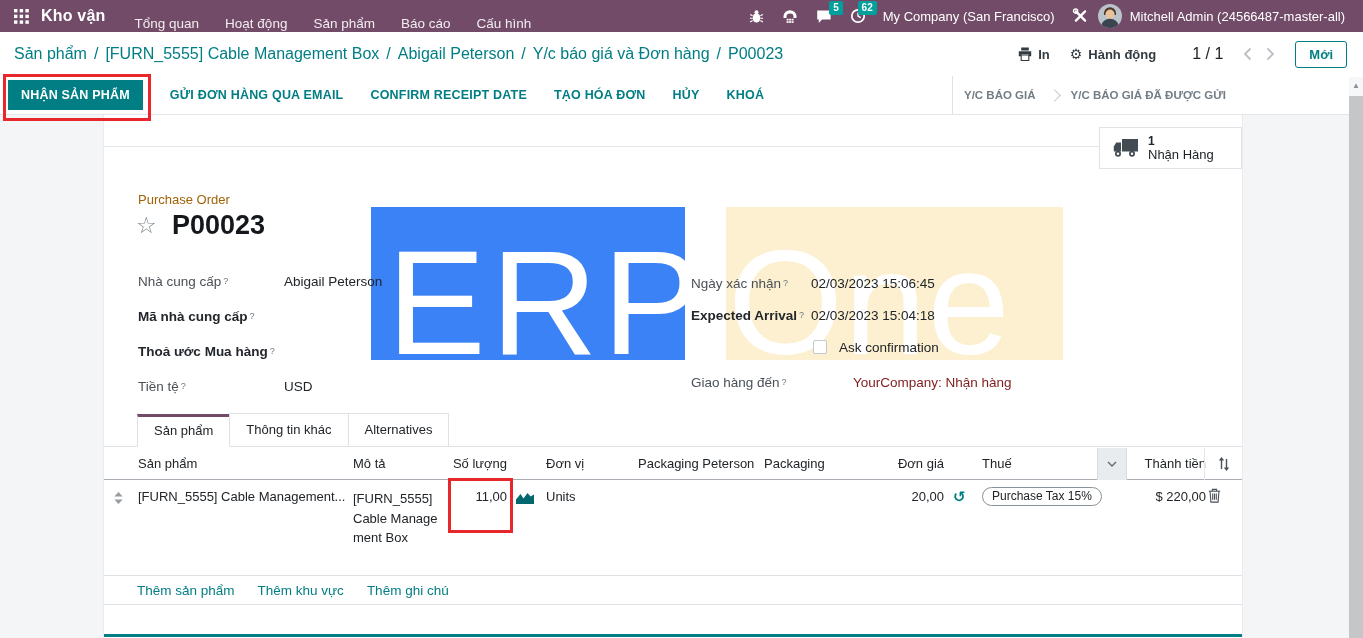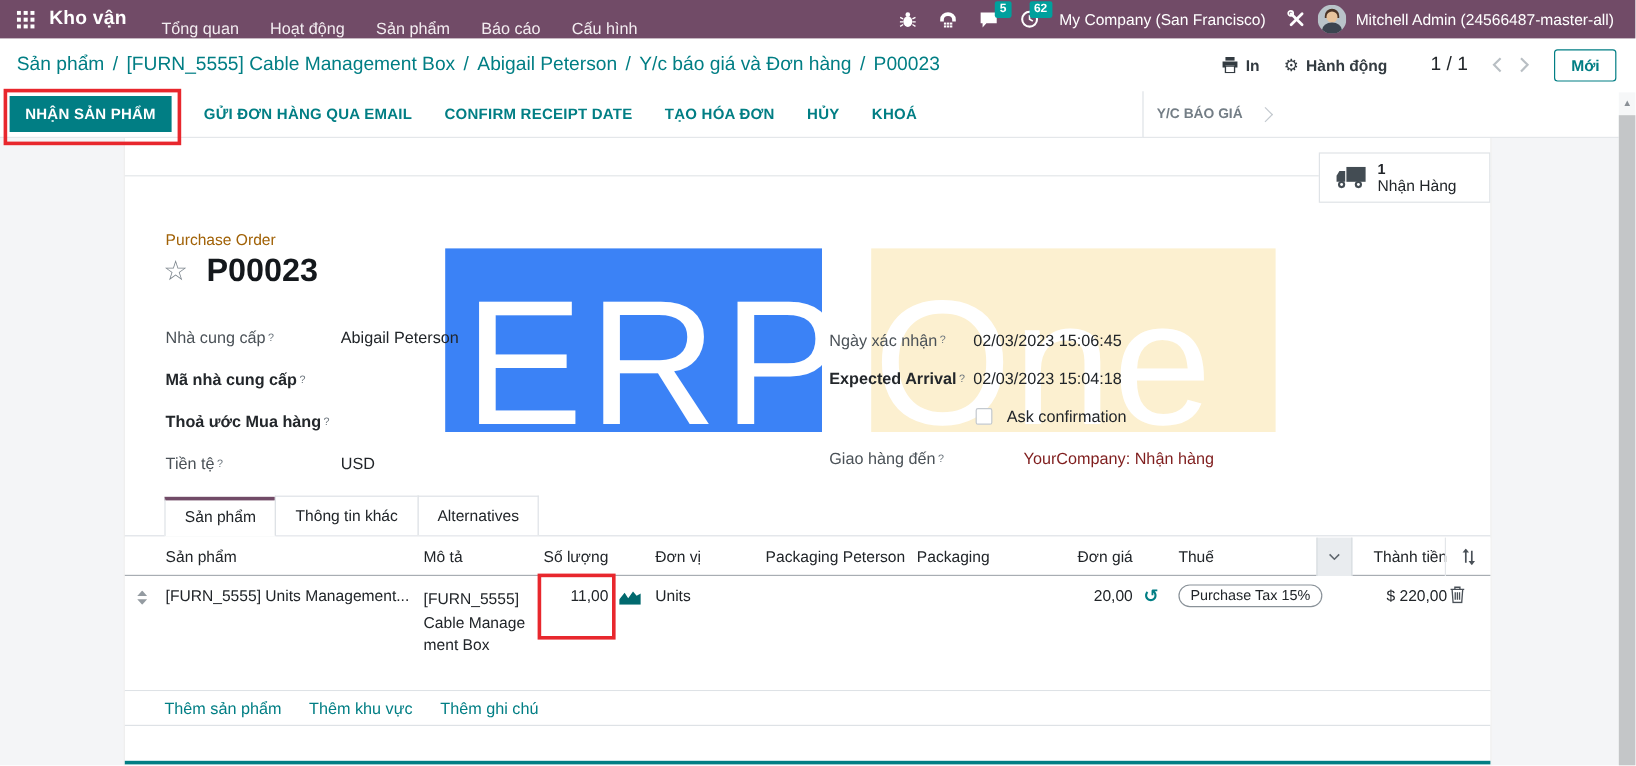--- a/index.html
+++ b/index.html
@@ -218,20 +218,21 @@
   <button class="btn-primary">NHẬN SẢN PHẨM</button>
   <button class="btn-flat">GỬI ĐƠN HÀNG QUA EMAIL</button>
   <button class="btn-flat">CONFIRM RECEIPT DATE</button>
   <button class="btn-flat">TẠO HÓA ĐƠN</button>
   <button class="btn-flat">HỦY</button>
   <button class="btn-flat">KHOÁ</button>
 </div>
 <div class="statusbar">
   <div class="status-step">Y/C BÁO GIÁ</div>
   <div class="status-sep"></div>
+  <div class="status-step">Y/C BÁO GIÁ ĐÃ ĐƯỢC GỬI</div>
 </div>
 
 <div class="content-bg"></div>
 
 <div class="sheet">
   <div class="bb-line"></div>
   <div class="smart-btn">
     <svg width="26" height="19" viewBox="0 0 26 19">
         <g fill="#434c53">
           <rect x="9" y="0" width="16" height="12.5"></rect>
@@ -349,21 +350,21 @@
 
   <div class="trow">
     <div class="tcell handle" style="left:10px; top:12px;">
       <svg width="9" height="5" viewBox="0 0 9 5">
           <path d="M4.5 0 L8.6 4.6 H0.4 z" fill="#949ba1"></path>
         </svg>
       <svg width="9" height="5" viewBox="0 0 9 5">
           <path d="M0.4 0.4 H8.6 L4.5 5 z" fill="#949ba1"></path>
         </svg>
     </div>
-    <div class="tcell" style="left:34px; top:9px; width:210px; white-space:nowrap; overflow:hidden;">[FURN_5555] Units Management...</div>
+    <div class="tcell" style="left:34px; top:9px; width:210px; white-space:nowrap; overflow:hidden;">[FURN_5555] Cable Management...</div>
     <div class="tcell desc-cell" style="left:249px; top:9px;">[FURN_5555] Cable Management Box</div>
     <div class="tcell num" style="left:320px; top:9px; width:83px;">11,00</div>
     <div class="tcell" style="left:412px; top:10px;">
       <svg width="18" height="14" viewBox="0 0 18 14">
           <path fill="#01696e" d="M0 14 V9.5 L4.5 4 L7.5 8.5 L11.5 3 L14.5 6.5 L18 4.5 V14 z"></path>
         </svg>
     </div>
     <div class="tcell" style="left:442px; top:9px;">Units</div>
     <div class="tcell" style="left:534px; top:9px;"></div>
     <div class="tcell" style="left:660px; top:9px;"></div>

